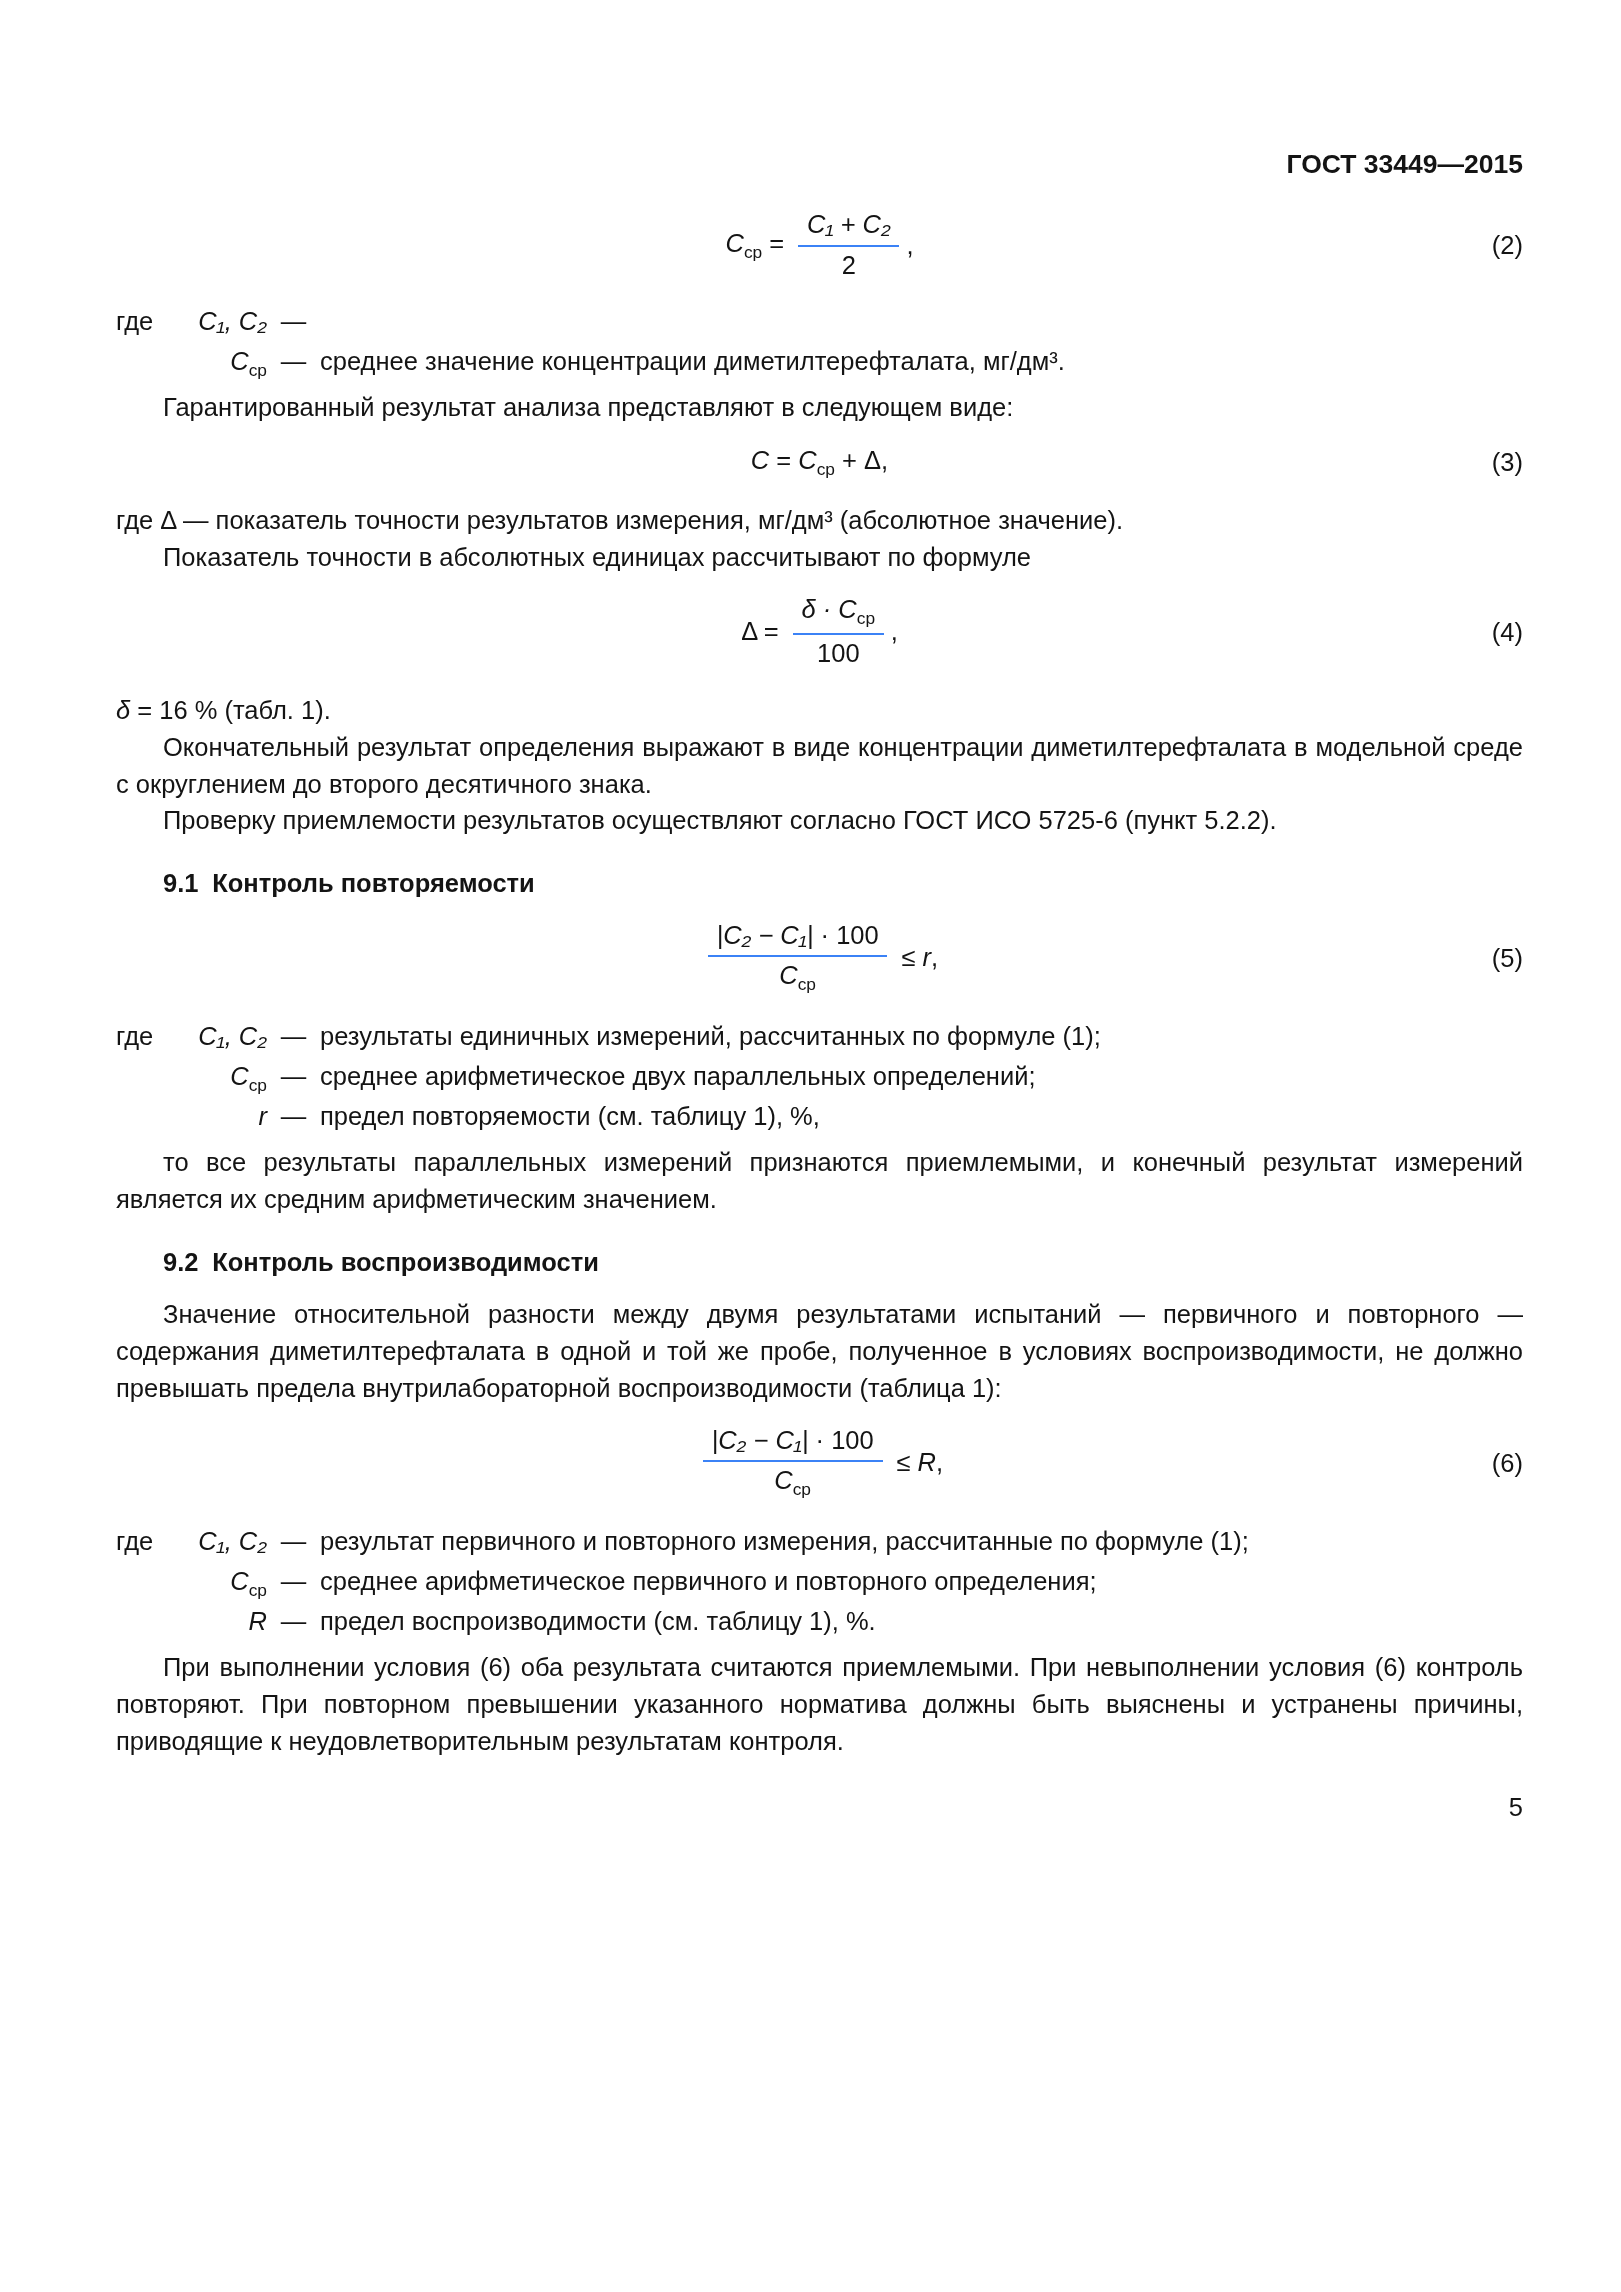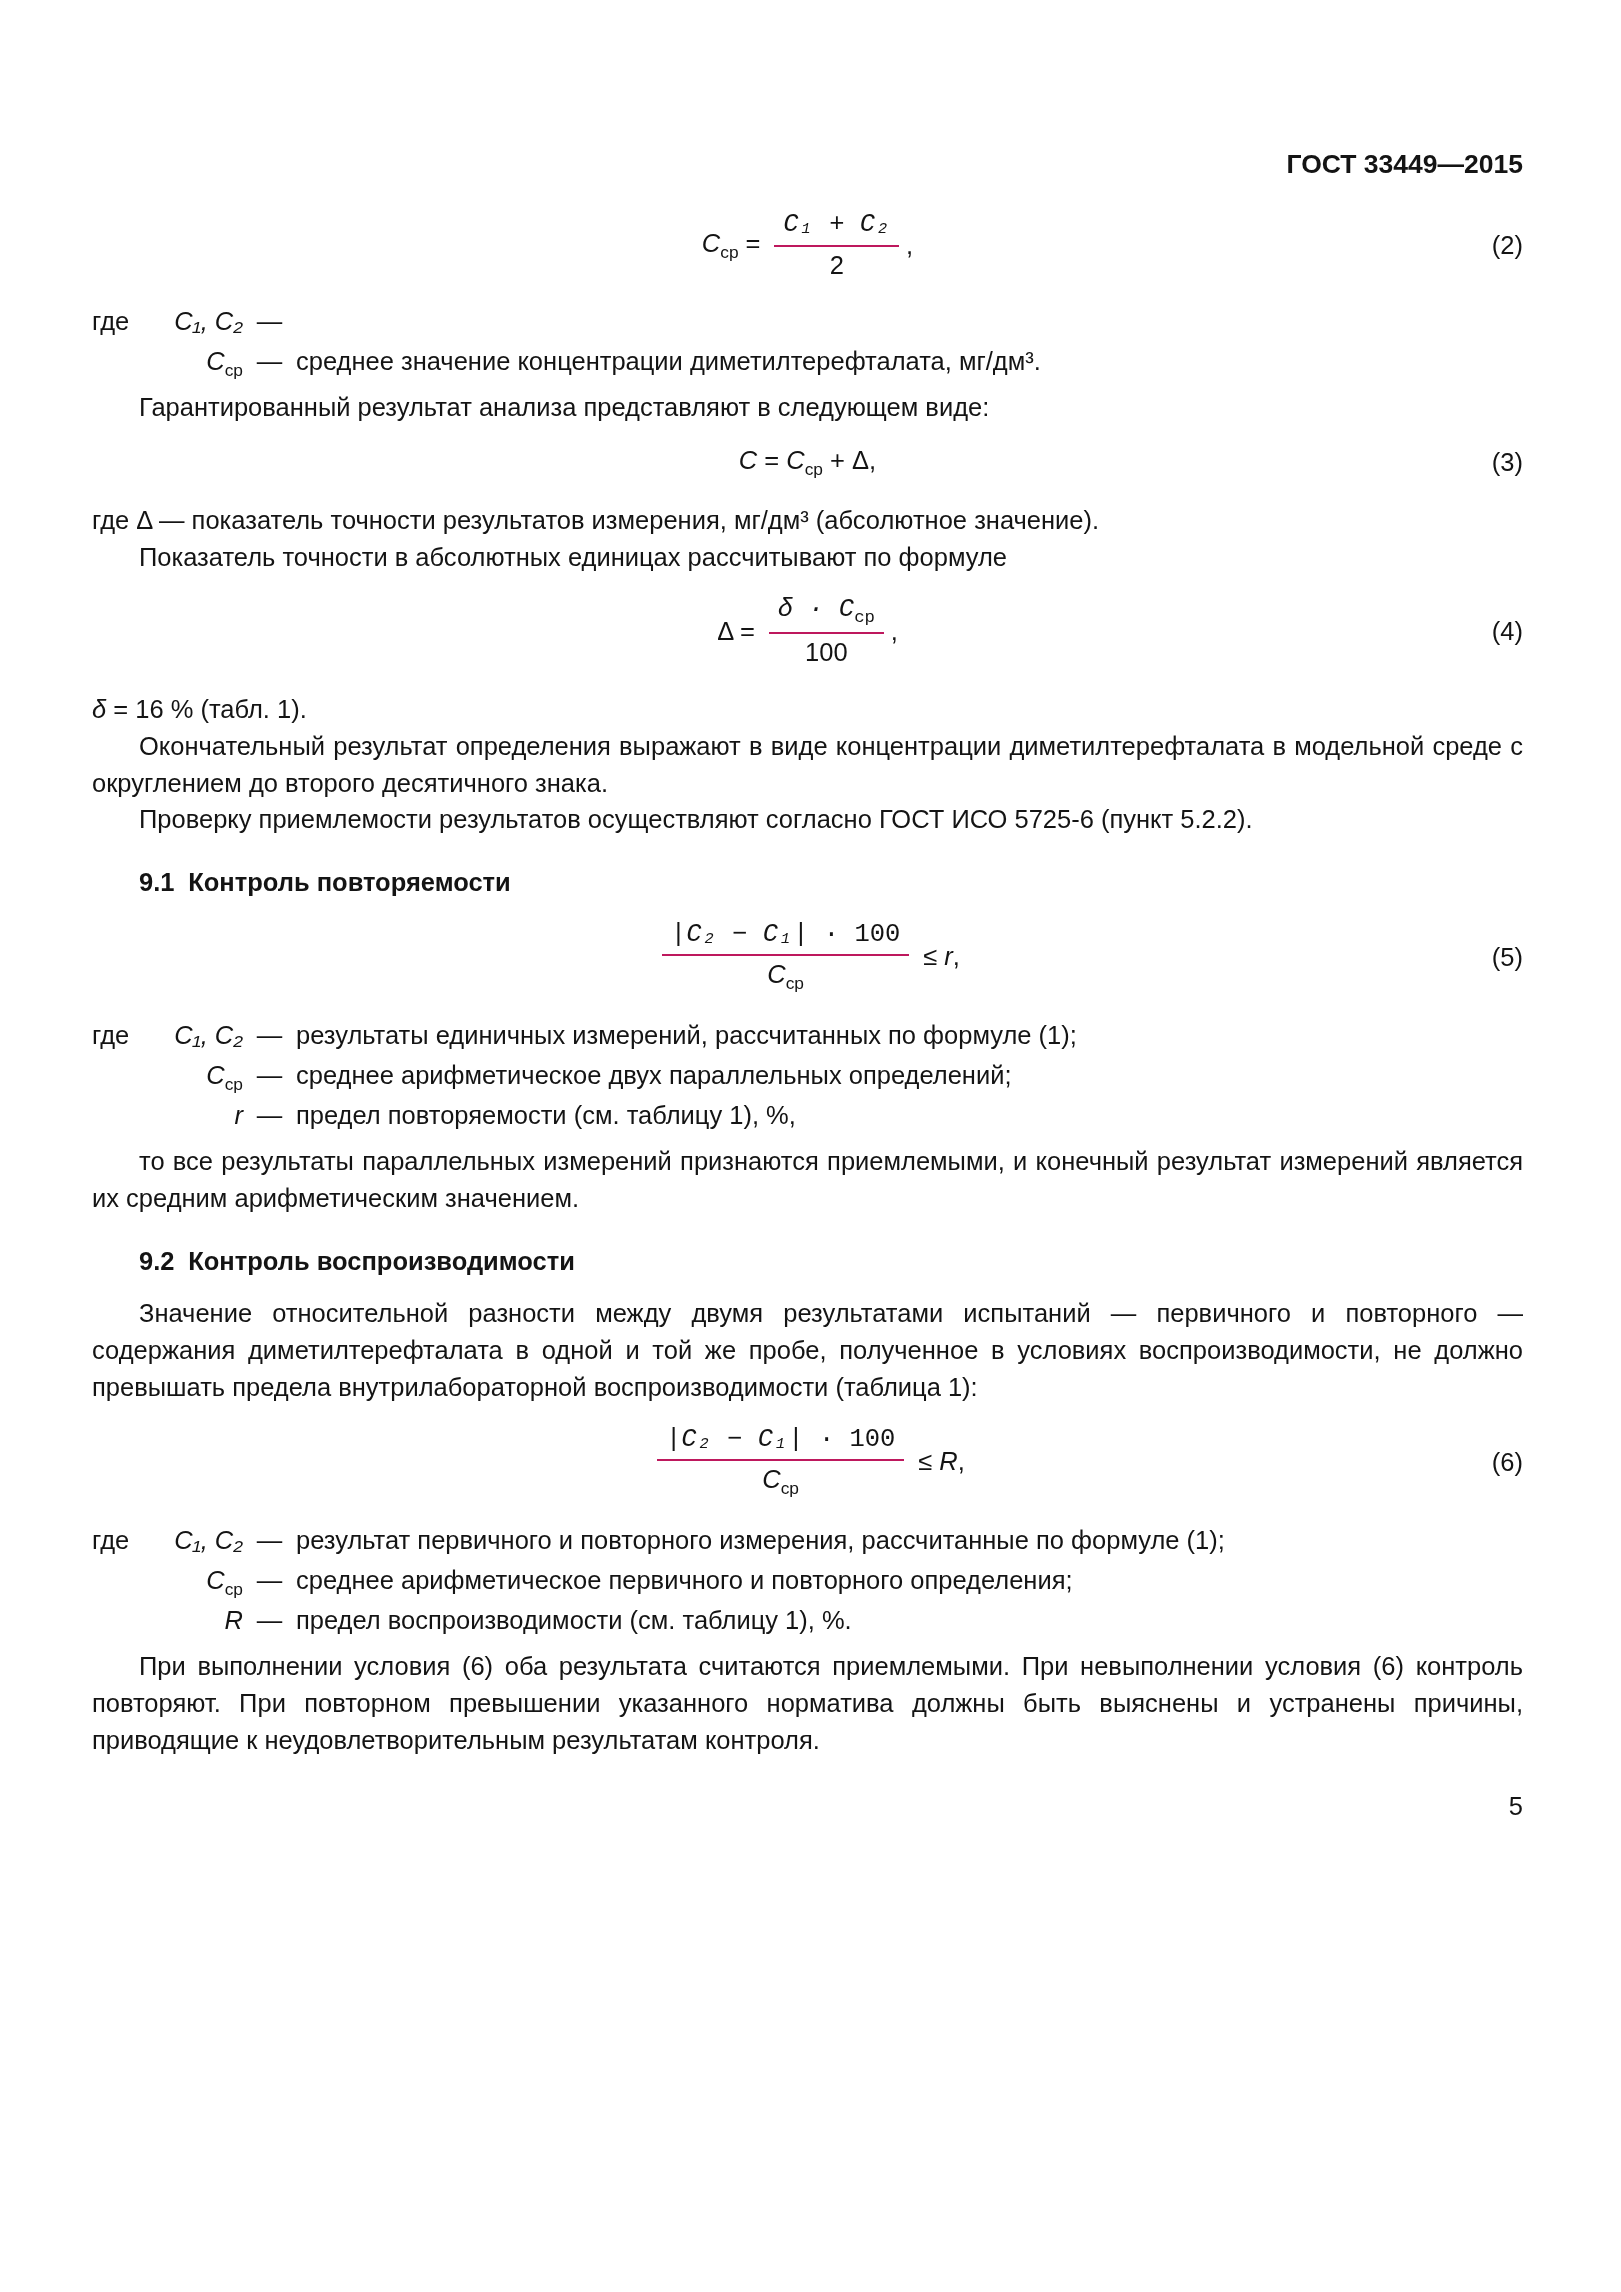--- a/index.html
+++ b/index.html
@@ -4,21 +4,21 @@
 <style>
   html, body { margin: 0; padding: 0; background: #ffffff; }
   body {
     width: 1621px; height: 2293px;
     font-family: "Liberation Sans", "DejaVu Sans", sans-serif;
     color: #141414;
   }
   .page {
     box-sizing: border-box;
     width: 1621px; height: 2238px;
-    padding: 145px 98px 39px 92px;
+    padding: 145px 98px 39px 116px;
     overflow: hidden;
     font-size: 25.5px;
     line-height: 1.45;
   }
   .doc-header {
     text-align: right;
     font-weight: bold;
     font-size: 26.5px;
     margin-bottom: 25.5px;
   }
@@ -36,23 +36,22 @@
     text-align: center;
     margin: 15.7px 0 19.6px 0;
   }
   .formula.frline { margin: 17.6px 0 21.6px 0; }
   .feq { display: inline-flex; align-items: center; vertical-align: middle; }
   .side { white-space: pre; }
   .frac { display: inline-flex; flex-direction: column; margin: 0 6.9px; }
   .fnum {
     display: block; 
     padding: 0 8.8px 3.9px 8.8px;
-    border-bottom: 2px solid #be185d;
+    border-bottom: 2px solid #3b82f6;
     line-height: 1.25;
-    font-family: Liberation Mono, monospace;
   }
   .fden { display: block; text-align: center; padding-top: 2.9px; line-height: 1.25; }
   .flabel {
     position: absolute; right: 0; top: 50%;
     transform: translateY(-50%);
     font-style: normal;
   }
   
   .defrow { display: flex; align-items: baseline; }
   .dlead { flex: 0 0 49px; }

